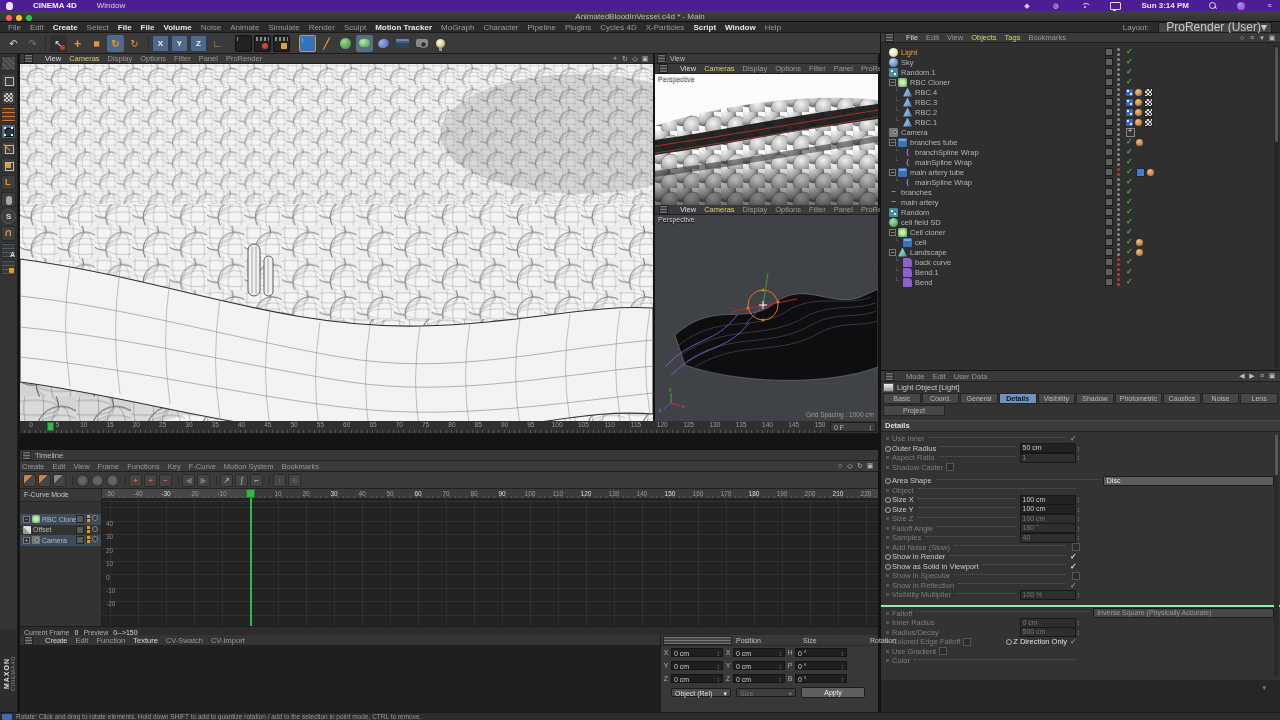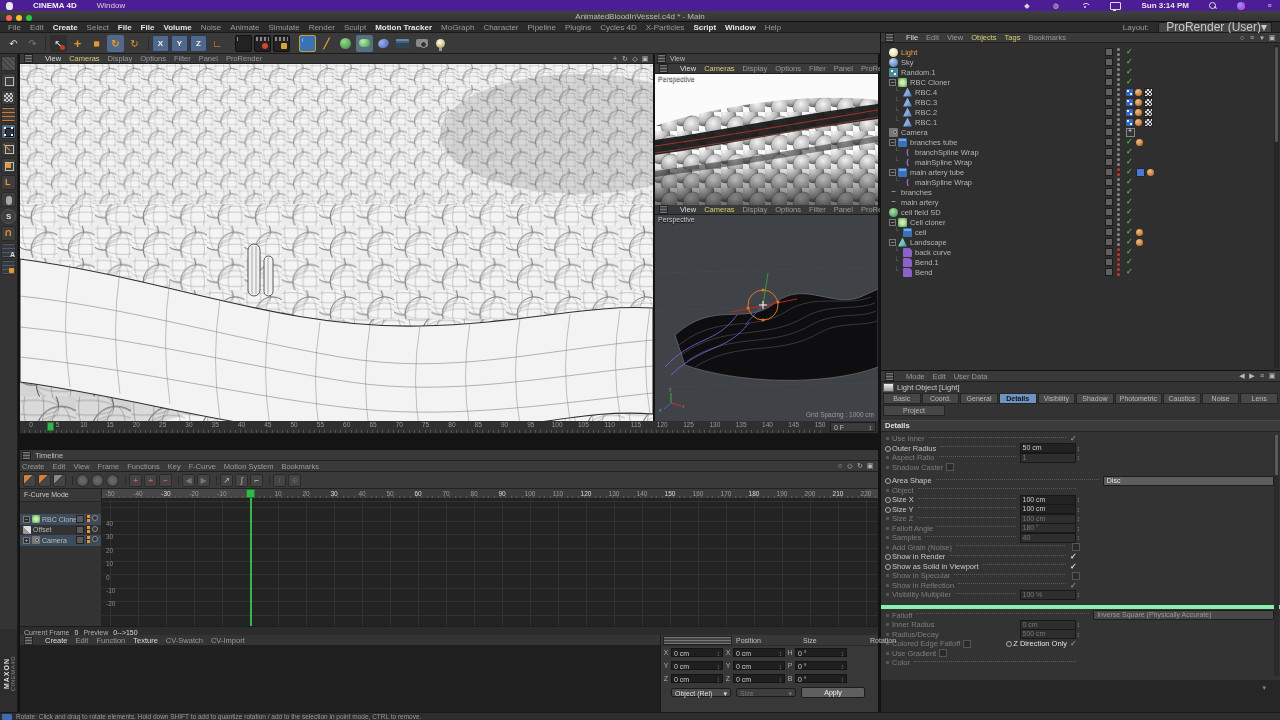--- a/index.html
+++ b/index.html
@@ -183,21 +183,21 @@
   .tab{background:#474747;border:1px solid #242424;color:#b8b8b8;font-size:7px;height:9px;line-height:9px;text-align:center;padding:0 4px;flex:1}
   .tab.on{background:#6e93c0;color:#101418;font-weight:bold}
   #tabs2{display:flex;padding:1px 2px 2px}
   #tabs2 .tab{flex:none;width:52px}
   .sechdr{height:10px;background:#3c3c3c;border-top:1px solid #4a4a4a;border-bottom:1px solid #242424;color:#e0e0e0;font-weight:bold;font-size:7.5px;line-height:10px;padding-left:4px;margin-top:2px}
   #amrows{padding:2px 0 0}
   .arow{height:9.5px;display:flex;align-items:center;padding:0 200px 0 3px;font-size:7.5px;color:#c8c8c8}
   .arow.wide{padding-right:6px}
   .arow.dis{color:#7d7d7d}
   .arow.sp{margin-top:4px}
-  .arow.gap{margin-top:5px;border-top:4px solid #86efac;padding-top:2px}
+  .arow.gap{margin-top:5px;border-top:2px solid #86efac;padding-top:2px}
   .rec{width:8px;flex:none;position:relative;height:9px}
   .rec.on::before{content:"";position:absolute;left:1px;top:2px;width:4px;height:4px;border:1px solid #aaa;border-radius:50%}
   .rec.dim::before{content:"";position:absolute;left:2px;top:3px;width:3px;height:3px;background:#555}
   .albl{white-space:nowrap}
   .lead{flex:1;border-bottom:1px dotted #5a5a5a;margin:0 4px 3px 4px;min-width:6px}
   .nod .lead{border-bottom:none}
   .chk{color:#e4e4e4;font-size:8px;font-weight:bold;width:10px;flex:none}
   .chk::before{content:"✓"}
   .dis .chk{color:#8a8a8a}
   .cbx{width:6px;height:6px;background:#2b2b2b;border:1px solid #555;flex:none;margin-left:3px}
@@ -979,20 +979,30 @@
 
         <span class="oi oi-spline"></span>
         <span class="oname">main artery</span>
         <span class="sq"></span>
         <span class="vis"></span>
         <span class="tags">
           <span class="tg tg-enabled-check"></span>
         </span>
       </div>
 
+      <div class="orow">
+
+        <span class="oi oi-random"></span>
+        <span class="oname">Random</span>
+        <span class="sq"></span>
+        <span class="vis"></span>
+        <span class="tags">
+          <span class="tg tg-enabled-check"></span>
+        </span>
+      </div>
 
       <div class="orow">
 
         <span class="oi oi-sds"></span>
         <span class="oname">cell field SD</span>
         <span class="sq"></span>
         <span class="vis"></span>
         <span class="tags">
           <span class="tg tg-enabled-check"></span>
         </span>
@@ -1218,21 +1228,21 @@
         <span class="albl">Samples</span>
         <span class="lead"></span>
 
         <span class="val">40</span>
         <span class="stp">↕</span>
 
       </div>
 
       <div class="arow dis">
         <span class="rec dim"></span>
-        <span class="albl">Add Grain (Noise)</span>
+        <span class="albl">Add Noise (Slow)</span>
         <span class="lead"></span>
 
         <span class="cbx"></span>
 
       </div>
 
       <div class="arow">
         <span class="rec on"></span>
         <span class="albl">Show in Render</span>
         <span class="lead"></span>

